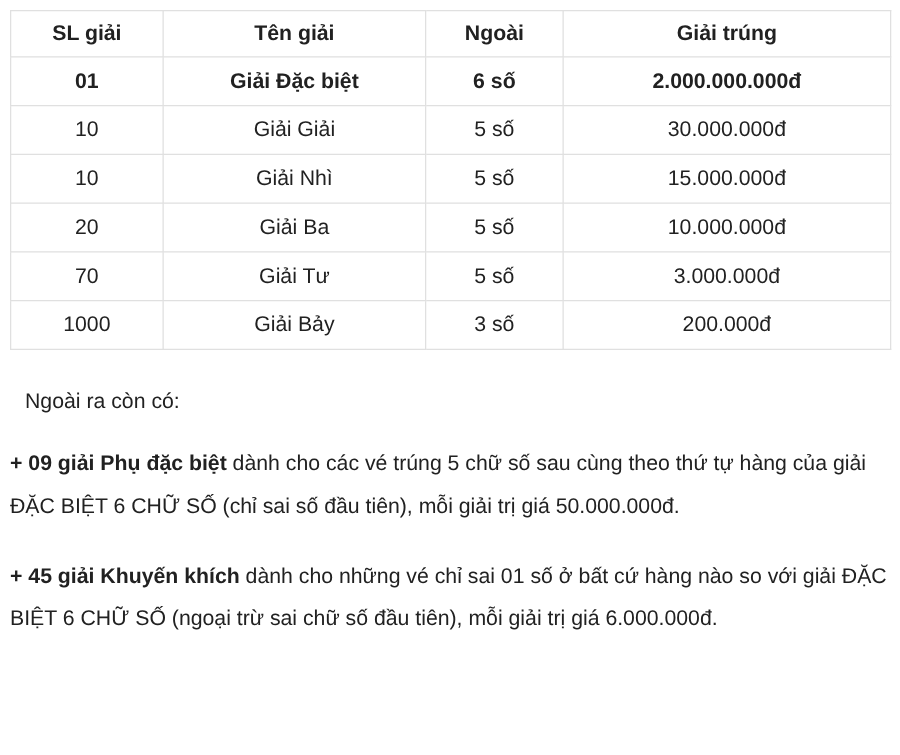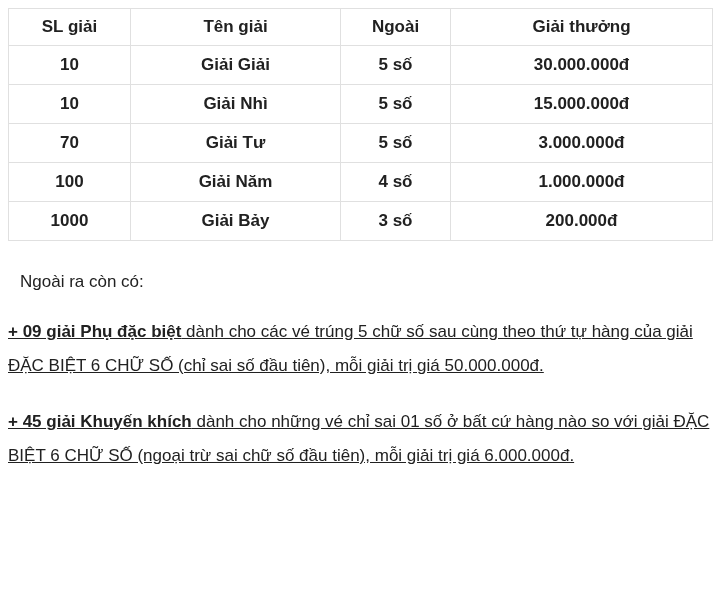--- a/index.html
+++ b/index.html
@@ -21,21 +21,21 @@
     border-collapse: collapse;
     table-layout: fixed;
     font-size: 17px;
   }
   table.prize-table th,
   table.prize-table td {
     border: 1px solid #e0e0e0;
     text-align: center;
     vertical-align: middle;
     padding: 0 6px;
-    font-weight: 700;
+    font-weight: 400;
     white-space: nowrap;
   }
   table.prize-table thead th {
     height: 37px;
     font-weight: 700;
   }
   table.prize-table tbody td {
     height: 39px;
   }
   table.prize-table tr.bold-row td {
@@ -47,66 +47,71 @@
     color: #212121;
     width: 704px;
   }
   .notes-intro {
     margin: 12px;
     line-height: 22px;
   }
   .notes p.note-item {
     margin: 22px 0 0 0;
     line-height: 34px;
-    text-decoration: underline;
   }
   .note-bold { font-weight: 700; }
 </style>
 </head>
 <body>
 
 <table class="prize-table">
   <colgroup>
     <col style="width:122px">
     <col style="width:210px">
     <col style="width:110px">
     <col style="width:262px">
   </colgroup>
   <thead>
     <tr>
       <th>SL giải</th>
       <th>Tên giải</th>
       <th>Ngoài</th>
-      <th>Giải thưởng</th>
+      <th>Giải trúng</th>
     </tr>
   </thead>
   <tbody>
+    <tr class="bold-row">
+      <td>01</td>
+      <td>Giải Đặc biệt</td>
+      <td>6 số</td>
+      <td>2.000.000.000đ</td>
+    </tr>
     <tr>
       <td>10</td>
       <td>Giải Giải</td>
       <td>5 số</td>
       <td>30.000.000đ</td>
     </tr>
     <tr>
       <td>10</td>
       <td>Giải Nhì</td>
       <td>5 số</td>
       <td>15.000.000đ</td>
     </tr>
     <tr>
+      <td>20</td>
+      <td>Giải Ba</td>
+      <td>5 số</td>
+      <td>10.000.000đ</td>
+    </tr>
+    <tr>
       <td>70</td>
       <td>Giải Tư</td>
       <td>5 số</td>
       <td>3.000.000đ</td>
-    </tr>
-    <tr>
-      <td>100</td>
-      <td>Giải Năm</td>
-      <td>4 số</td>
-      <td>1.000.000đ</td>
     </tr>
     <tr>
       <td>1000</td>
       <td>Giải Bảy</td>
       <td>3 số</td>
       <td>200.000đ</td>
     </tr>
   </tbody>
 </table>
 

